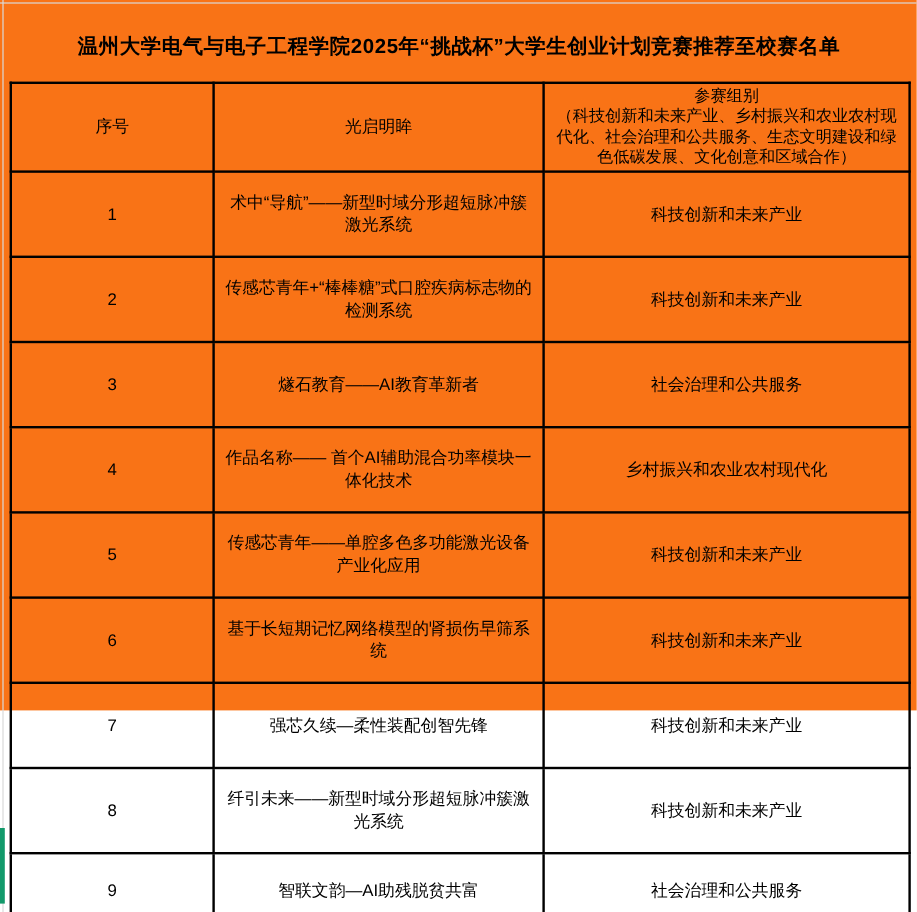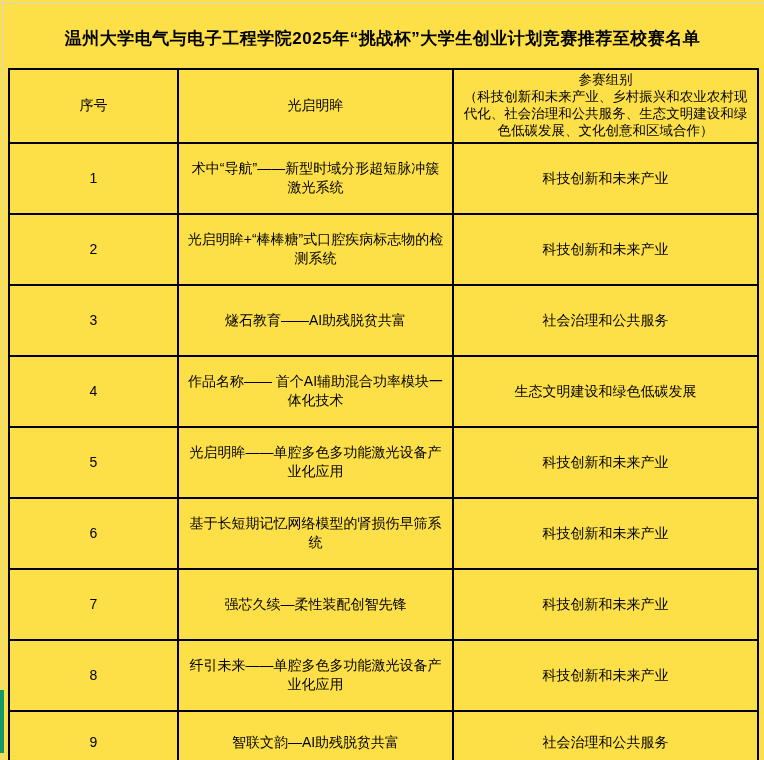--- a/index.html
+++ b/index.html
@@ -3,21 +3,21 @@
 <meta charset="utf-8">
 <style>
   html, body {
     margin: 0; padding: 0;
     width: 764px; height: 760px;
     background: #ffffff;
     font-family: "Liberation Sans", "DejaVu Sans", sans-serif;
     color: #000;
     overflow: hidden;
   }
-  .sheet { position: relative; width: 764px; height: 760px; background: #fde047; }
+  .sheet { position: relative; width: 764px; height: 592px; background: #f97316; }
   .gridline-top { position: absolute; left: 0; top: 2px; width: 764px; height: 1px; background: #d9d9d9; }
   .gridline-left { position: absolute; left: 2px; top: 0; width: 1px; height: 760px; background: #d9d9d9; }
   .doc { position: absolute; left: 8px; top: 8px; width: 749px; }
   .title-row {
     height: 60px;
     display: flex; align-items: center; justify-content: center;
     font-weight: bold; font-size: 17px;
     letter-spacing: 0.5px;
     text-align: center;
   }
@@ -78,51 +78,51 @@
           </th>
         </tr>
 
         <tr class="data-row">
           <td>1</td>
           <td>术中“导航”——新型时域分形超短脉冲簇激光系统</td>
           <td>科技创新和未来产业</td>
         </tr>
         <tr class="data-row">
           <td>2</td>
-          <td>光启明眸+“棒棒糖”式口腔疾病标志物的检测系统</td>
+          <td>传感芯青年+“棒棒糖”式口腔疾病标志物的检测系统</td>
           <td>科技创新和未来产业</td>
         </tr>
         <tr class="data-row">
           <td>3</td>
-          <td>燧石教育——AI助残脱贫共富</td>
+          <td>燧石教育——AI教育革新者</td>
           <td>社会治理和公共服务</td>
         </tr>
         <tr class="data-row">
           <td>4</td>
           <td>作品名称—— 首个AI辅助混合功率模块一体化技术</td>
-          <td>生态文明建设和绿色低碳发展</td>
+          <td>乡村振兴和农业农村现代化</td>
         </tr>
         <tr class="data-row">
           <td>5</td>
-          <td>光启明眸——单腔多色多功能激光设备产业化应用</td>
+          <td>传感芯青年——单腔多色多功能激光设备产业化应用</td>
           <td>科技创新和未来产业</td>
         </tr>
         <tr class="data-row">
           <td>6</td>
           <td>基于长短期记忆网络模型的肾损伤早筛系统</td>
           <td>科技创新和未来产业</td>
         </tr>
         <tr class="data-row">
           <td>7</td>
           <td>强芯久续—柔性装配创智先锋</td>
           <td>科技创新和未来产业</td>
         </tr>
         <tr class="data-row">
           <td>8</td>
-          <td>纤引未来——单腔多色多功能激光设备产业化应用</td>
+          <td>纤引未来——新型时域分形超短脉冲簇激光系统</td>
           <td>科技创新和未来产业</td>
         </tr>
         <tr class="data-row last">
           <td>9</td>
           <td>智联文韵—AI助残脱贫共富</td>
           <td>社会治理和公共服务</td>
         </tr>
       </tbody>
     </table>
   </div>

